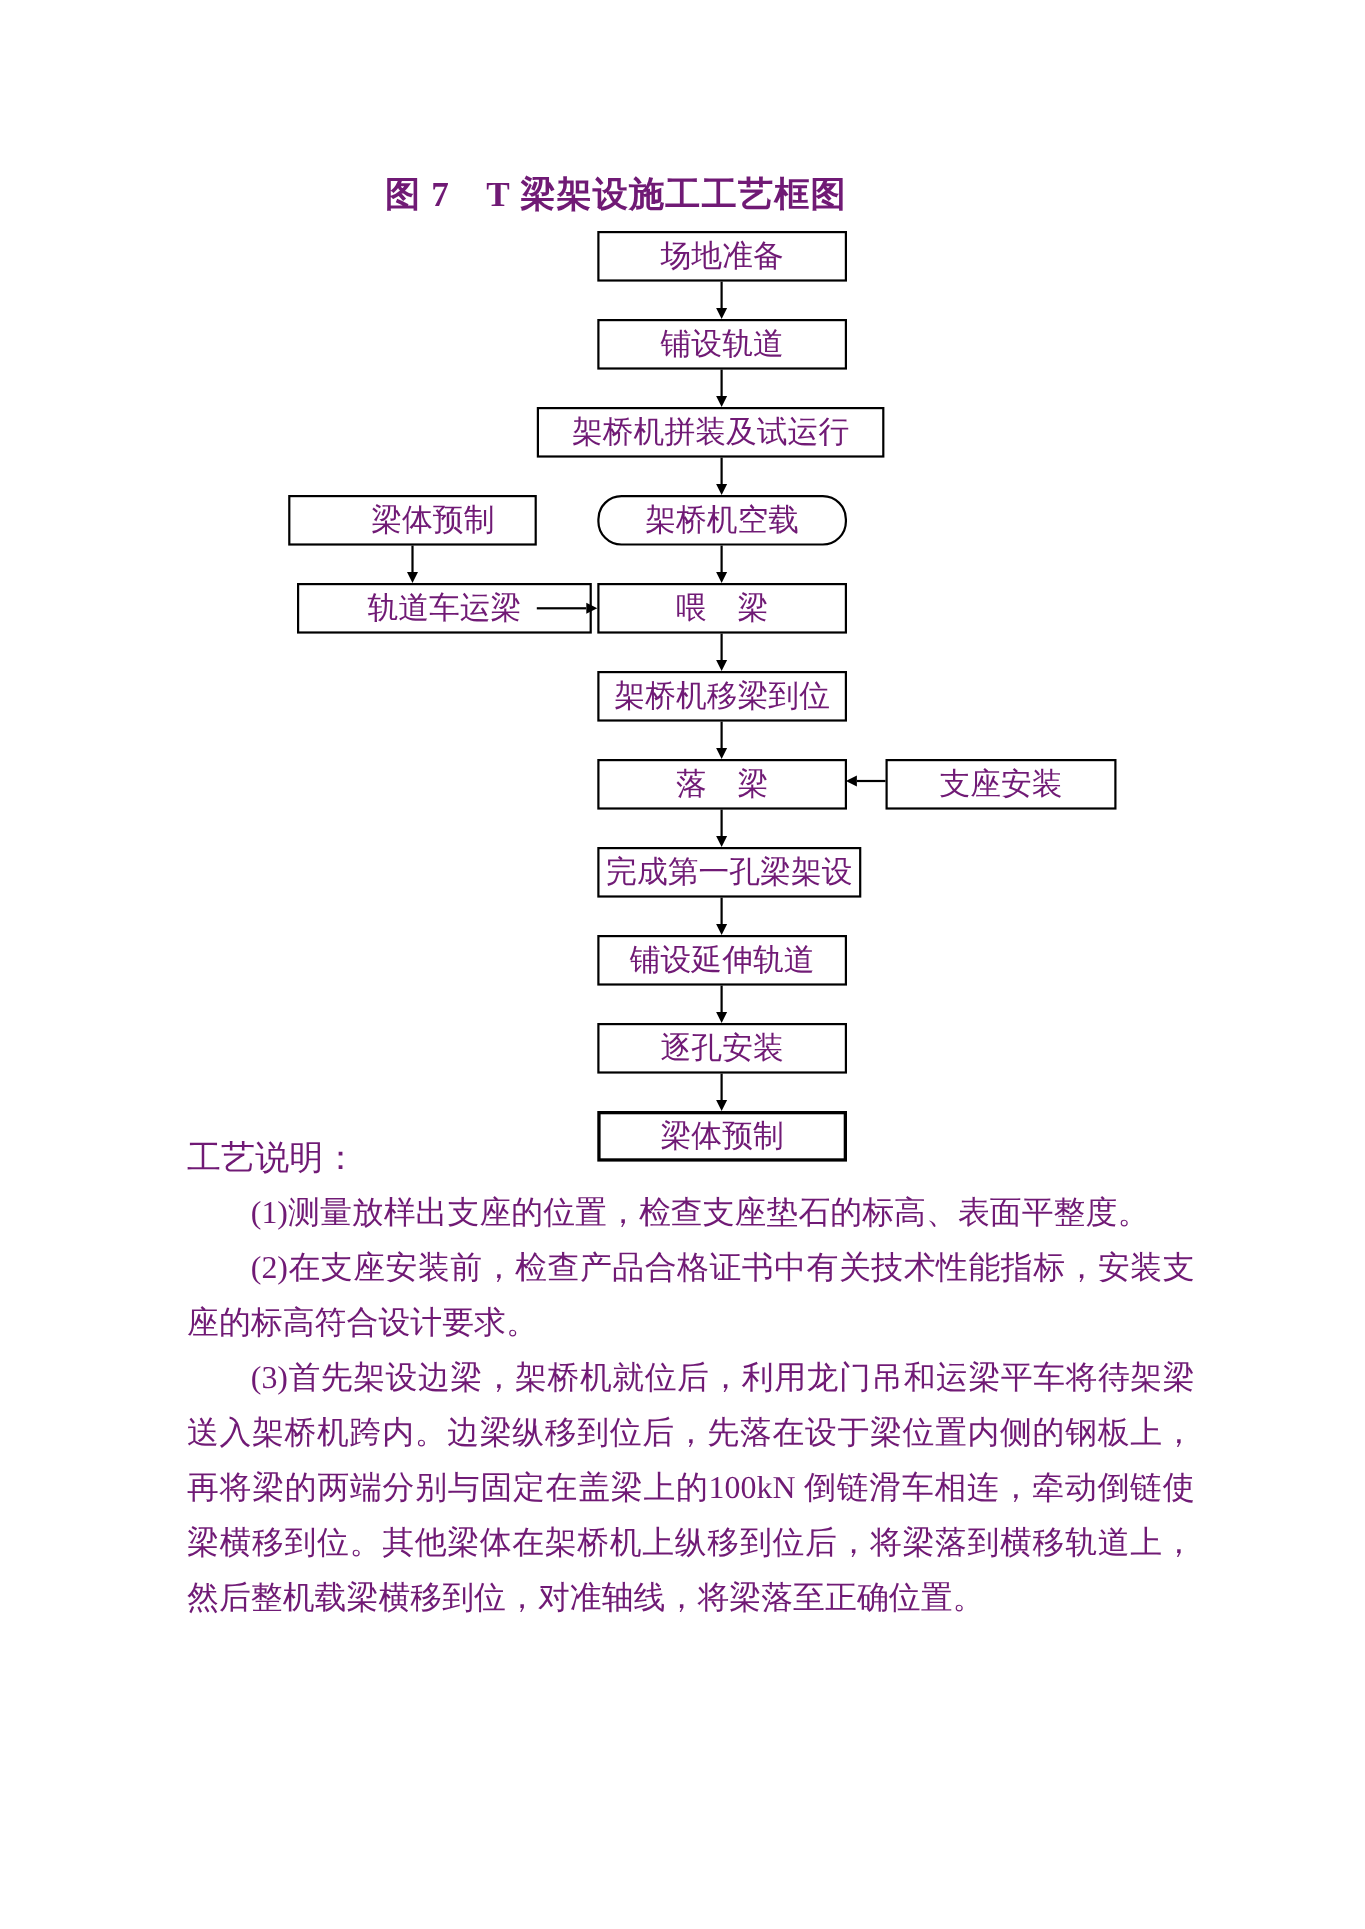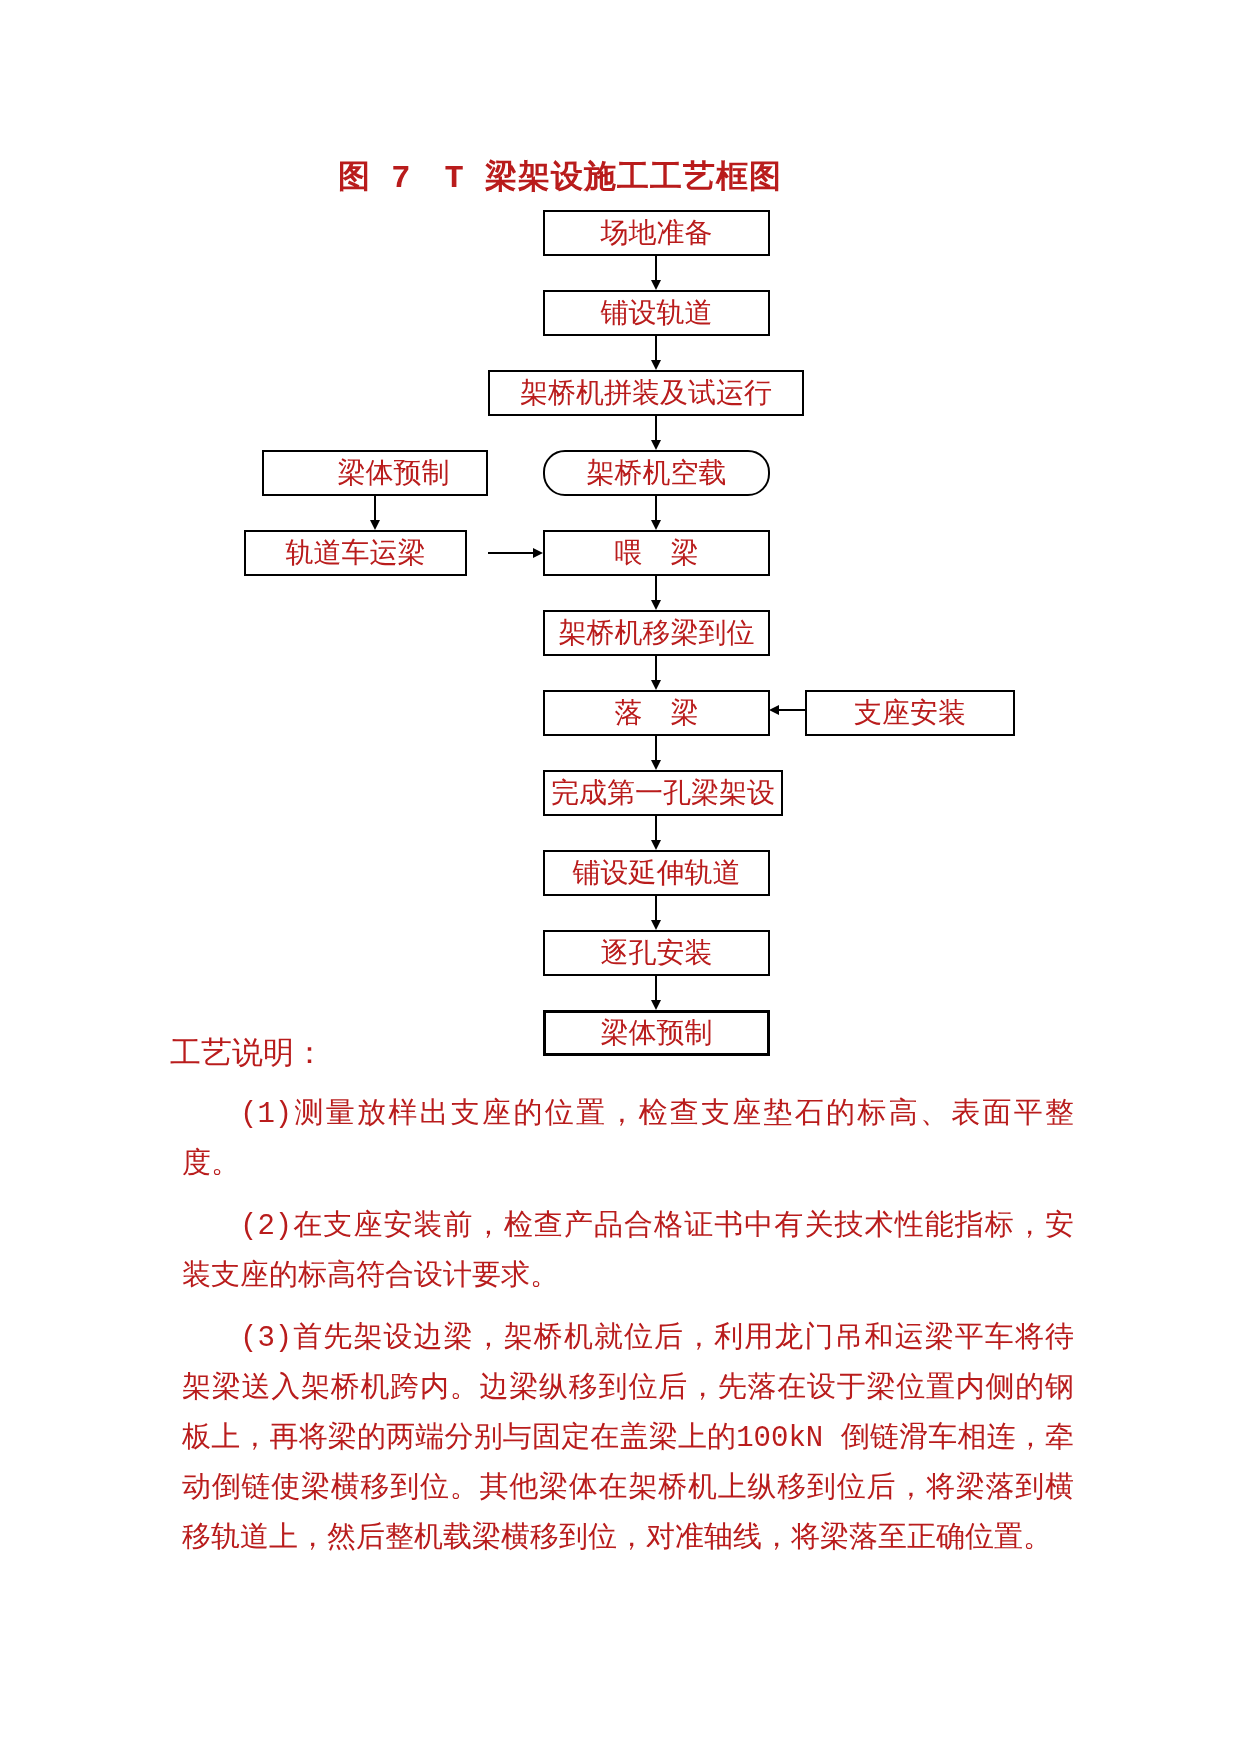--- a/index.html
+++ b/index.html
@@ -1,22 +1,22 @@
 <!DOCTYPE html>
 <html><head>
 <meta charset="utf-8">
 <style>
   html,body{margin:0;padding:0;background:#e8e8e8;}
   .page{
     position:relative;
     width:1241px;height:1754px;
     margin:0 auto;
     background:#ffffff;
-    font-family:Liberation Mono, monospace;
-    color:#b91c1c;
+    font-family:Liberation Serif, serif;
+    color:#701a75;
     overflow:hidden;
   }
   .doc-title{
     position:absolute;
     left:0;top:155px;width:1120px;
     text-align:center;
     font-size:32px;
     font-weight:bold;
     letter-spacing:1px;
     white-space:pre;
@@ -31,21 +31,21 @@
     white-space:nowrap;
     background:#fff;
   }
   .fbox.strong{border-width:3px;}
   
   .b-site{left:543px;top:210px;width:227px;}
   .b-track{left:543px;top:290px;width:227px;}
   .b-assemble{left:488px;top:370px;width:316px;}
   .b-precast{left:262px;top:450px;width:226px;padding-left:37px;}
   .b-empty{left:543px;top:450px;width:227px;border-radius:22px;}
-  .b-railcar{left:244px;top:530px;width:223px;}
+  .b-railcar{left:270px;top:530px;width:268px;}
   .b-feed{left:543px;top:530px;width:227px;}
   .b-move{left:543px;top:610px;width:227px;}
   .b-lower{left:543px;top:690px;width:227px;}
   .b-bearing{left:805px;top:690px;width:210px;}
   .b-firstspan{left:543px;top:770px;width:240px;}
   .b-exttrack{left:543px;top:850px;width:227px;}
   .b-spanbyspan{left:543px;top:930px;width:227px;}
   .b-done{left:543px;top:1010px;width:227px;}
   
   .arrow-down{
@@ -112,21 +112,21 @@
   }
   .notes{
     position:absolute;
     left:170px;top:1078px;
     width:916px;
     font-size:29px;
     line-height:50px;
     text-align:justify;
   }
   .notes p{
-    margin:12px;
+    margin:0;
     text-indent:2em;
   }
 </style>
 </head>
 <body>
 
 <div class="page">
 
   <div class="doc-title">图 7　T 梁架设施工工艺框图</div>
 

